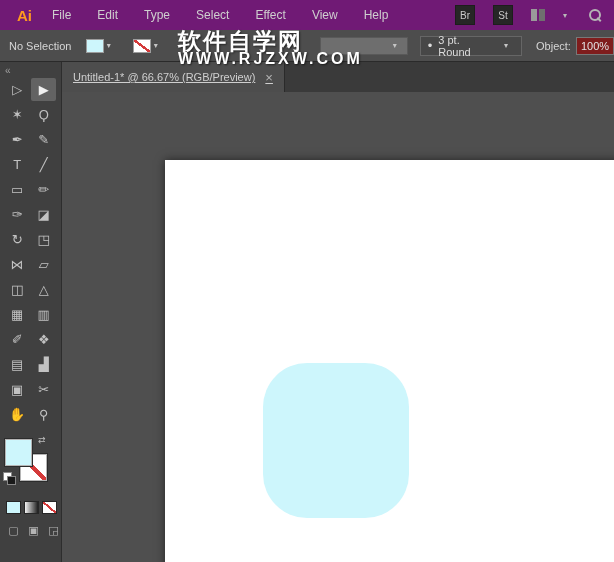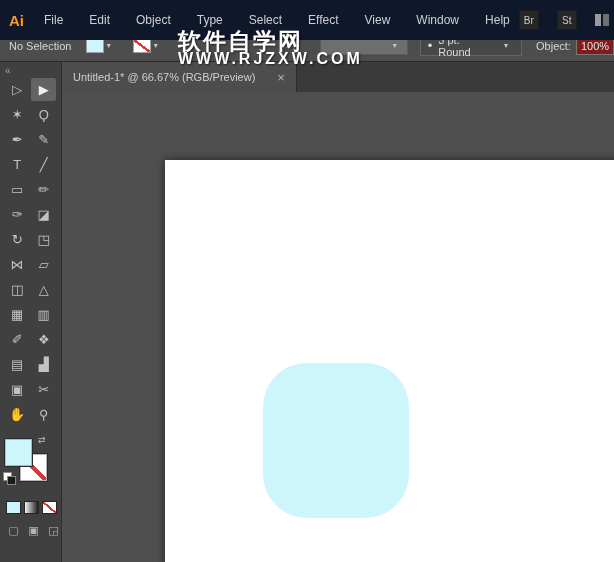--- a/index.html
+++ b/index.html
@@ -6,23 +6,23 @@
   html,body { width:614px; height:562px; overflow:hidden; }
   body {
     position:relative;
     background:#4f4f4f;
     font-family:"Liberation Sans","DejaVu Sans",sans-serif;
     -webkit-user-select:none; user-select:none;
   }
 
   
   .menubar {
-    position:absolute; top:0; left:0; right:0; height:40px;
-    background:#0f172a; display:flex; align-items:center;
-    color:#cfcfcf; font-size:12px; z-index:6;
+    position:absolute; top:0; left:0; right:0; height:30px;
+    background:#701a75; display:flex; align-items:center;
+    color:#cfcfcf; font-size:12px; z-index:6;padding-left:8px;
   }
   .ai-logo { color:var(--color-logo-orange,#ff9a1f); font-weight:bold; font-size:15px; padding:0 11px 0 9px; }
   .menu-nav { display:flex; align-items:center; height:100%;gap:8px; }
   .menu-item { padding:0 9px; line-height:30px; cursor:default; }
   .menubar-right { margin-left:auto; display:flex; align-items:center; gap:18px; padding-right:12px; }
   .sq-btn {
     width:20px; height:20px; background:#262626; border:1px solid #1d1d1d;
     color:#c9c9c9; font-size:10px; display:flex; align-items:center; justify-content:center;
   }
   .ws-icon { display:flex; gap:2px; align-items:center; }
@@ -80,22 +80,22 @@
   }
   .wm1 { font-size:23px; font-weight:bold; letter-spacing:2px; text-shadow:1px 1px 2px rgba(0,0,0,.55); }
   .wm2 { font-size:16px; font-weight:bold; letter-spacing:3px; margin-top:-2px; text-shadow:1px 1px 2px rgba(0,0,0,.55); }
 
   
   .tabbar {
     position:absolute; top:62px; left:62px; right:0; height:30px;
     background:#3a3a3a; display:flex; z-index:3;
   }
   .tab {
-    display:flex; align-items:center; gap:22px; background:#4d4d4d;
-    color:#cfcfcf; font-size:11px; padding:0 11px; border-right:1px solid #2a2a2a;
+    display:flex; align-items:center; gap:10px; background:#4d4d4d;
+    color:#cfcfcf; font-size:11px; padding:0 11px; border-right:1px solid #2a2a2a;text-decoration:underline;
   }
   .tab-close { color:#b5b5b5; font-size:13px; line-height:13px; }
 
   
   .toolbar {
     position:absolute; top:62px; left:0; width:62px; bottom:0;
     background:#404040; border-right:1px solid #2d2d2d; z-index:5;
     display:flex; flex-direction:column; overflow:hidden;
   }
   .collapse { color:#9f9f9f; font-size:10px; padding:3px 0 1px 5px; }
@@ -151,26 +151,24 @@
 </style>
 </head>
 <body>
 
 <header class="menubar">
   <span class="ai-logo">Ai</span>
   <nav class="menu-nav">
 
   <span class="menu-item">File</span>
       <span class="menu-item">Edit</span>
-      <span class="menu-item">Object</span>
       <span class="menu-item">Type</span>
       <span class="menu-item">Select</span>
       <span class="menu-item">Effect</span>
       <span class="menu-item">View</span>
-      <span class="menu-item">Window</span>
       <span class="menu-item">Help</span>
     </nav>
   <div class="menubar-right">
     <button class="sq-btn">Br</button>
     <button class="sq-btn">St</button>
     <span class="ws-icon">
         <i></i>
         <i></i>
       </span>
     <span class="chev">▾</span>

